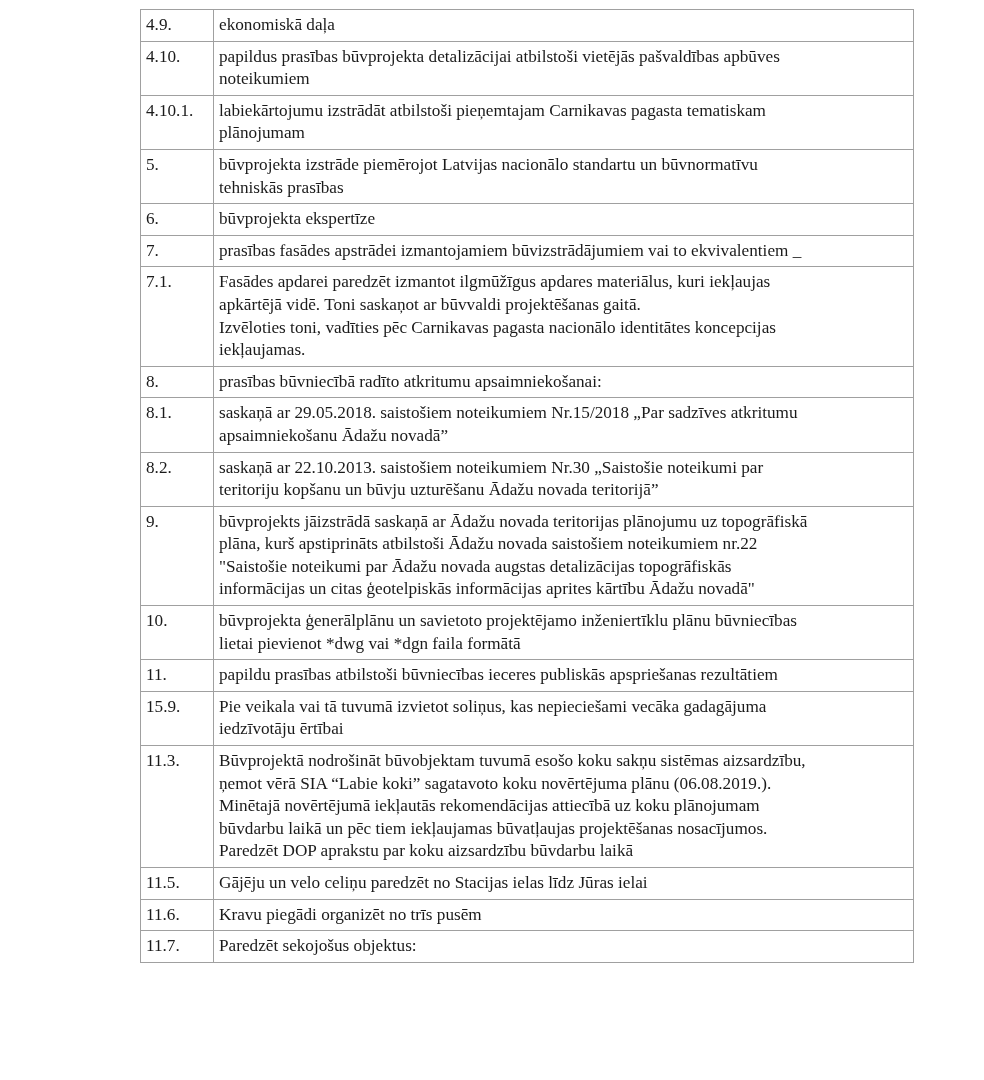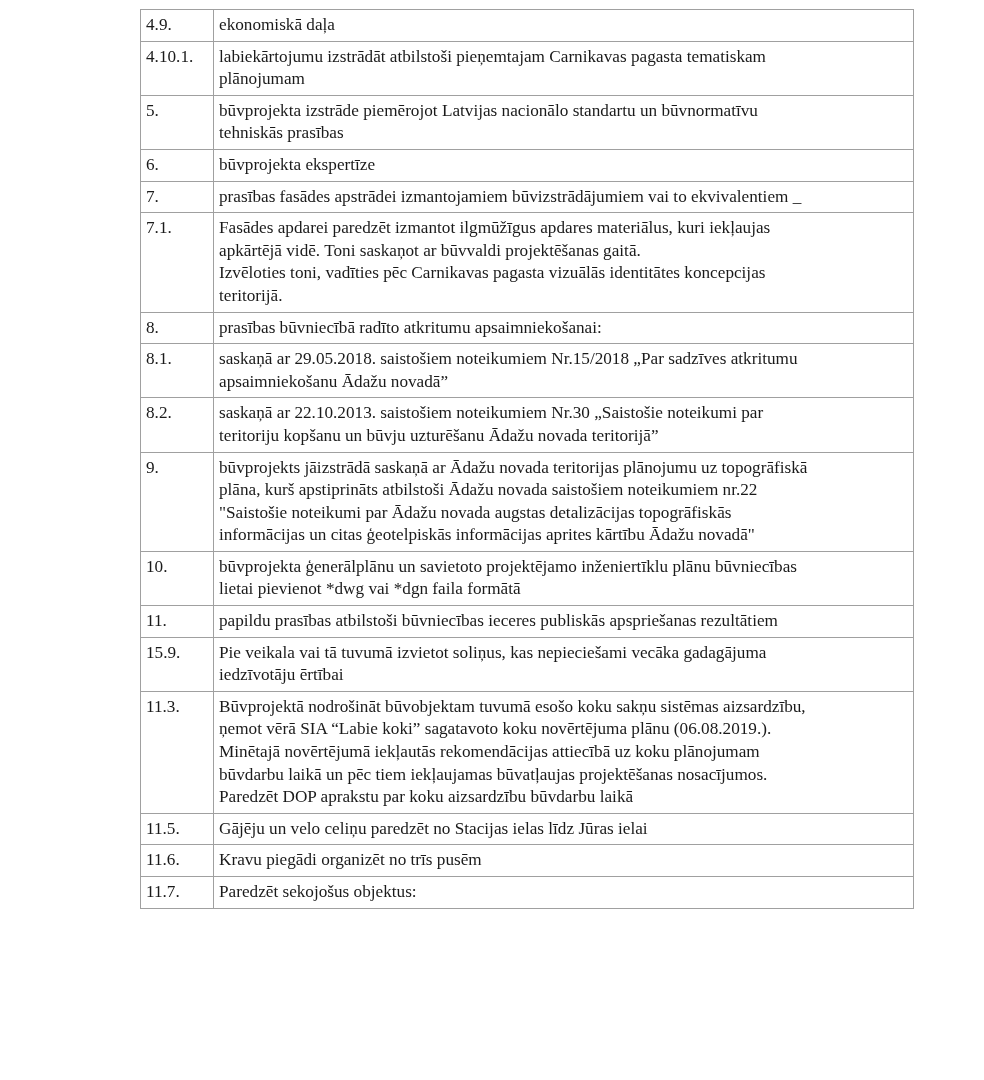--- a/index.html
+++ b/index.html
@@ -46,20 +46,27 @@
 
 <table class="doc-table">
   <tbody id="table-body">
       <tr>
         <td class="num">4.9.</td>
         <td class="txt">
           <span class="line">ekonomiskā daļa</span>
         </td>
       </tr>
       <tr>
+        <td class="num">4.10.</td>
+        <td class="txt">
+          <span class="line">papildus prasības būvprojekta detalizācijai atbilstoši vietējās pašvaldības apbūves</span>
+          <span class="line">noteikumiem</span>
+        </td>
+      </tr>
+      <tr>
         <td class="num">4.10.1.</td>
         <td class="txt">
           <span class="line">labiekārtojumu izstrādāt atbilstoši pieņemtajam Carnikavas pagasta tematiskam</span>
           <span class="line">plānojumam</span>
         </td>
       </tr>
       <tr>
         <td class="num">5.</td>
         <td class="txt">
           <span class="line">būvprojekta izstrāde piemērojot Latvijas nacionālo standartu un būvnormatīvu</span>
@@ -76,22 +83,22 @@
         <td class="num">7.</td>
         <td class="txt">
           <span class="line">prasības fasādes apstrādei izmantojamiem būvizstrādājumiem vai to ekvivalentiem _</span>
         </td>
       </tr>
       <tr>
         <td class="num">7.1.</td>
         <td class="txt">
           <span class="line">Fasādes apdarei paredzēt izmantot ilgmūžīgus apdares materiālus, kuri iekļaujas</span>
           <span class="line">apkārtējā vidē. Toni saskaņot ar būvvaldi projektēšanas gaitā.</span>
-          <span class="line">Izvēloties toni, vadīties pēc Carnikavas pagasta vizuālās identitātes koncepcijas</span>
-          <span class="line">teritorijā.</span>
+          <span class="line">Izvēloties toni, vadīties pēc Carnikavas pagasta nacionālo identitātes koncepcijas</span>
+          <span class="line">iekļaujamas.</span>
         </td>
       </tr>
       <tr>
         <td class="num">8.</td>
         <td class="txt">
           <span class="line">prasības būvniecībā radīto atkritumu apsaimniekošanai:</span>
         </td>
       </tr>
       <tr>
         <td class="num">8.1.</td>

